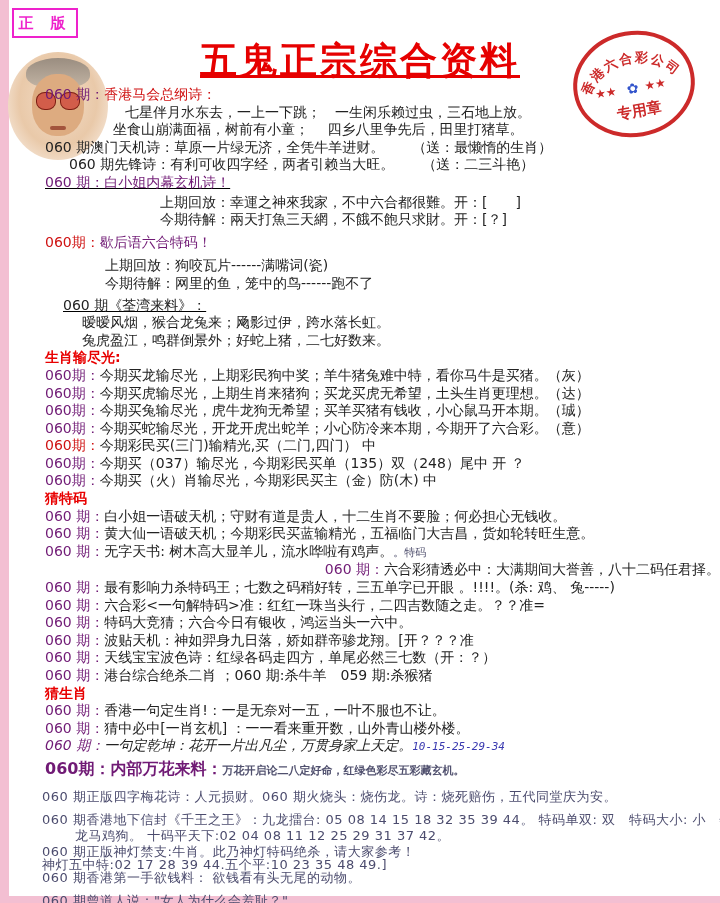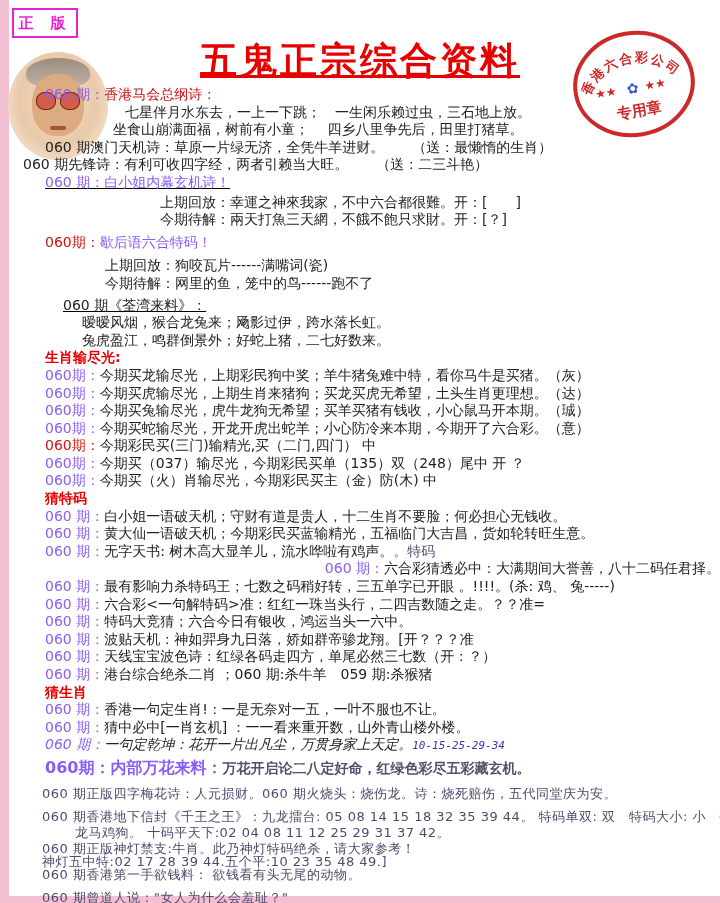--- a/index.html
+++ b/index.html
@@ -26,27 +26,27 @@
   .avatar .lens{flex:1;height:100%;border-radius:45%;background:rgba(200,30,30,.55);border:1px solid #7c1d12;}
   .avatar .mouth{position:absolute;left:42px;top:74px;width:16px;height:4px;border-radius:2px;background:#a3543c;}
   
   .seal{position:absolute;left:570px;top:28px;width:128px;height:112px;transform:rotate(-10deg);}
   
   .content{position:absolute;left:0;top:86px;width:720px;}
   .line{white-space:nowrap;line-height:17.6px;font-size:14px;}
   .line.hdrline{font-weight:bold;}
   .line.bigline{font-size:16px;font-weight:bold;line-height:22px;margin-top:2px;}
   .line.smallline{font-size:13px;line-height:13px;letter-spacing:.5px;}
-  .c-navy{color:#8b5cf6;}
+  .c-navy{color:#701a75;}
   .c-red{color:#cf1212;}
   .c-black{color:#222222;}
   .c-redhdr{color:#e80000;font-weight:bold;}
   .c-smallc{color:#4c4c6e;}
   .c-num{color:#3a3ab0;font-size:11px;font-family:"DejaVu Sans Mono",monospace;}
-  .sm{font-size:14px;color:#50506e;}
+  .sm{font-size:11px;color:#50506e;}
 </style>
 </head>
 <body>
 
 <div class="page">
   <div class="edge-left"></div>
   <div class="edge-bottom"></div>
 
   <div class="badge">正 版</div>
 
@@ -74,21 +74,21 @@
       <text x="74" y="64" font-size="12" fill="#cc2a2a">★★</text>
       <text x="42" y="88" font-size="15" font-weight="bold" fill="#cc2a2a">专用章</text>
     </svg>
   </div>
 
   <div class="content">
       <div class="line mainline" style="margin-left: 45px;"><span class="c-navy">060 期：</span><span class="c-red">香港马会总纲诗：</span></div>
       <div class="line mainline" style="margin-left: 125px;"><span class="c-black">七星伴月水东去，一上一下跳；　一生闲乐赖过虫，三石地上放。</span></div>
       <div class="line mainline" style="margin-left: 113px;"><span class="c-black">坐食山崩满面福，树前有小童；　 四乡八里争先后，田里打猪草。</span></div>
       <div class="line mainline" style="margin-left: 45px;"><span class="c-black">060 期澳门天机诗：草原一片绿无济，全凭牛羊进财。　　（送：最懒惰的生肖）</span></div>
-      <div class="line mainline" style="margin-left: 23px;"><span class="c-black">060 期先锋诗：有利可收四字经，两者引赖当大旺。　　（送：二三斗艳）</span></div>
+      <div class="line mainline" style="margin-left: 69px;"><span class="c-black">060 期先锋诗：有利可收四字经，两者引赖当大旺。　　（送：二三斗艳）</span></div>
       <div class="line mainline" style="margin-left: 45px; text-decoration: underline;"><span class="c-navy">060 期：白小姐内幕玄机诗！</span></div>
       <div class="line mainline" style="margin-left: 160px; margin-top: 2px;"><span class="c-black">上期回放：幸運之神來我家，不中六合都很難。开：[　　]</span></div>
       <div class="line mainline" style="margin-left: 160px;"><span class="c-black">今期待解：兩天打魚三天網，不餓不飽只求財。开：[？]</span></div>
       <div class="line mainline" style="margin-left: 45px; margin-top: 5px;"><span class="c-red">060期：</span><span class="c-navy">歇后语六合特码！</span></div>
       <div class="line mainline" style="margin-left: 105px; margin-top: 6px;"><span class="c-black">上期回放：狗咬瓦片------满嘴词(瓷)</span></div>
       <div class="line mainline" style="margin-left: 105px;"><span class="c-black">今期待解：网里的鱼，笼中的鸟------跑不了</span></div>
       <div class="line mainline" style="margin-left: 63px; margin-top: 4px; text-decoration: underline;"><span class="c-black">060 期《荃湾来料》：</span></div>
       <div class="line mainline" style="margin-left: 82px;"><span class="c-black">暧暧风烟，猴合龙兔来；飏影过伊，跨水落长虹。</span></div>
       <div class="line mainline" style="margin-left: 82px;"><span class="c-black">兔虎盈江，鸣群倒景外；好蛇上猪，二七好数来。</span></div>
       <div class="line hdrline" style="margin-left: 45px;"><span class="c-redhdr">生肖输尽光:</span></div>

